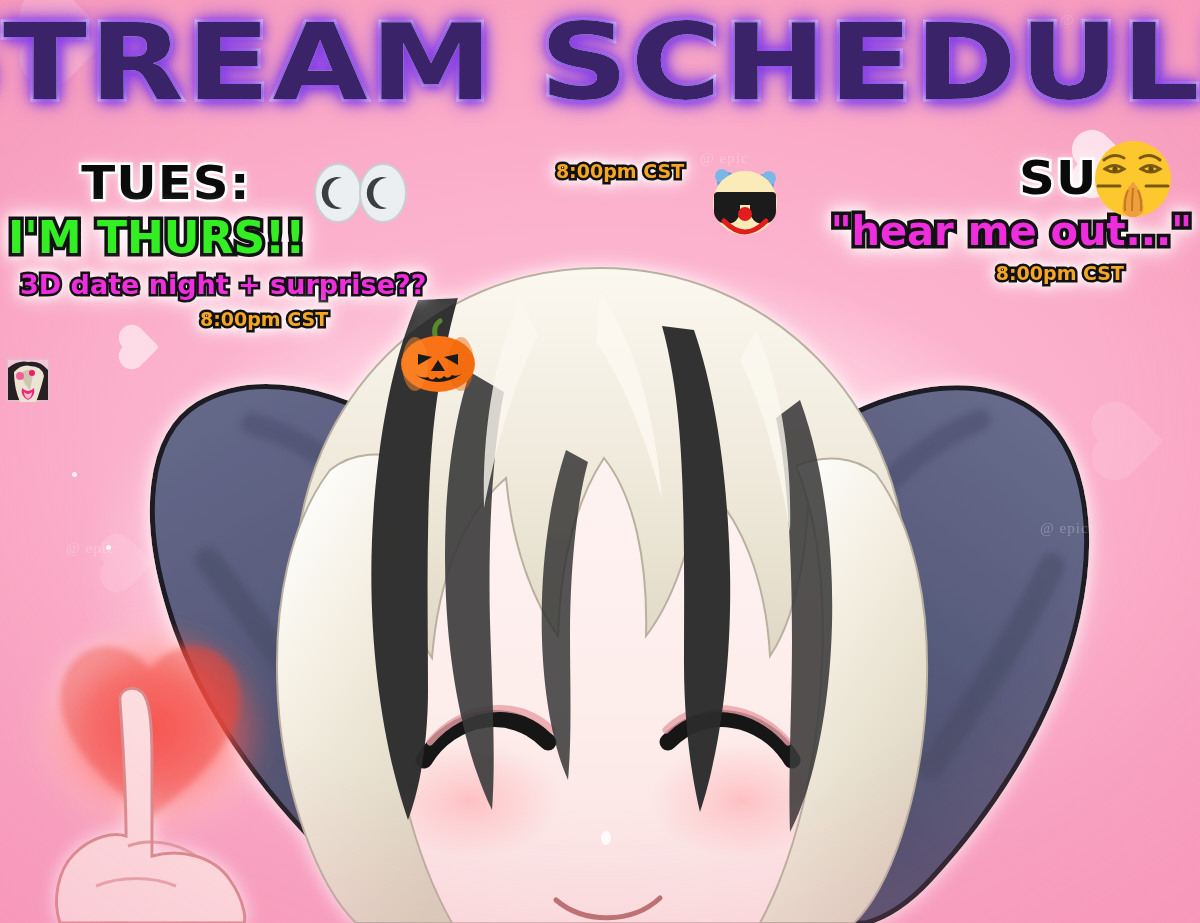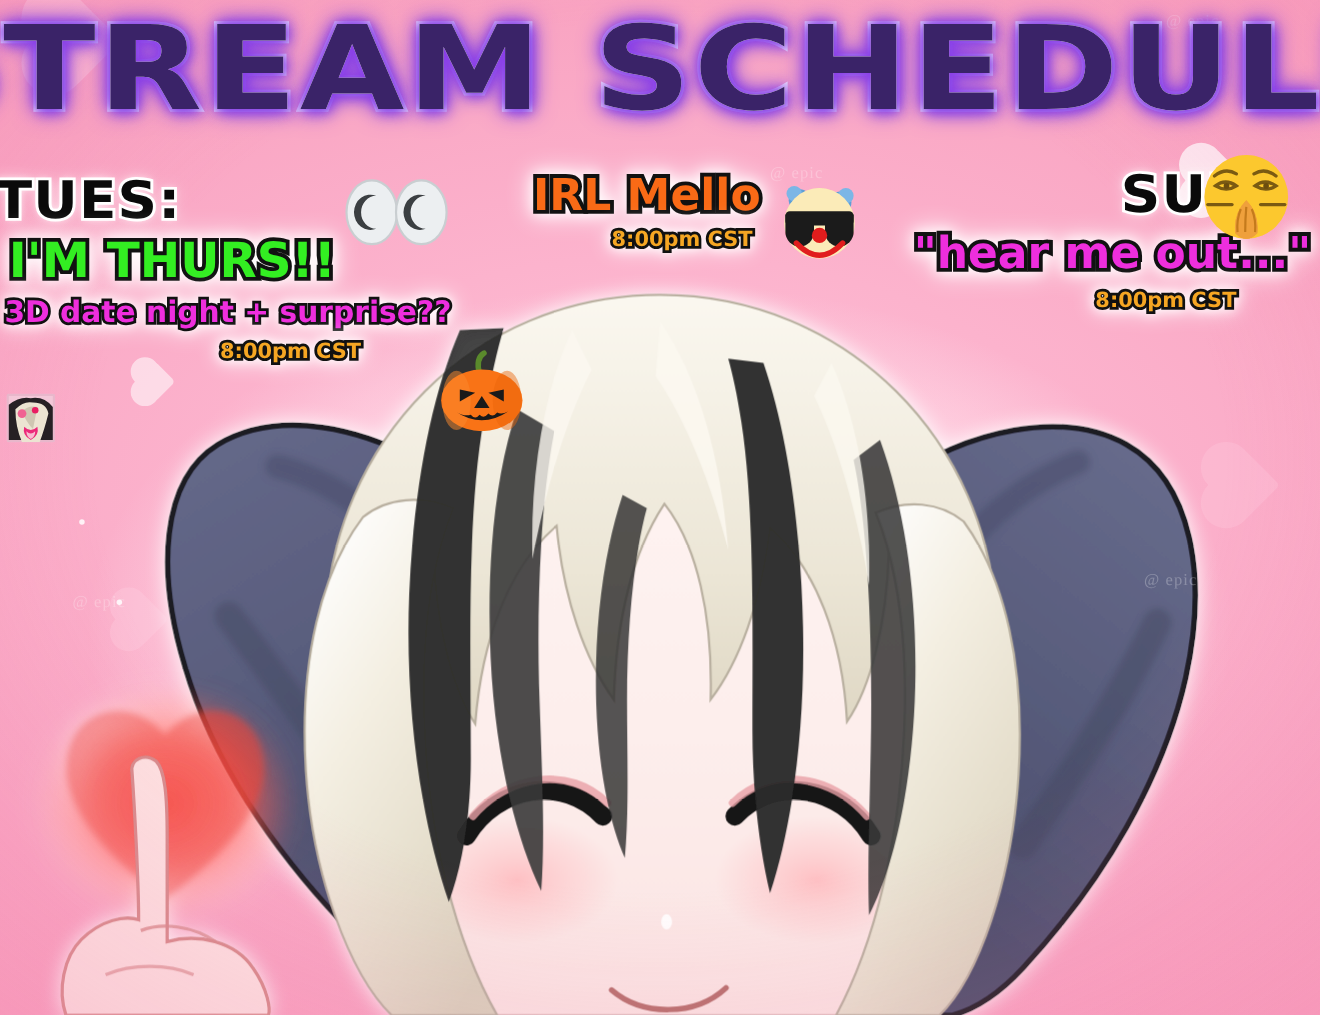--- a/index.html
+++ b/index.html
@@ -168,22 +168,22 @@
     overflow: hidden;
     background: #f0b9cd;
   }
 
   
   #col-tues  { left: 0px;   top: 155px; width: 410px; text-align: left; }
   #col-thurs { left: 400px; top: 152px; width: 400px; text-align: center; }
   #col-sun   { left: 800px; top: 150px; width: 400px; text-align: right; }
 
   .row { white-space: nowrap; }
-  #col-tues .row   { }
-  #col-tues .r-sub { padding-left: 4px; }
+  #col-tues .row   { padding-left: 86px; }
+  #col-tues .r-sub { padding-left: 20px; }
   #col-tues .r-time{ padding-left: 200px; }
   #col-thurs .r-time { padding-left: 40px; }
   #col-sun .row    { padding-right: 43px; }
   #col-sun .r-hl   { padding-right: 8px; }
   #col-sun .r-time { padding-right: 76px; }
 </style>
 </head>
 <body>
 
 <div id="poster">
@@ -398,23 +398,20 @@
       <path d="M8 14 q8 -8 16 -6 q12 0 14 10 q-4 16 -8 26 h-16 q-6 -14 -6 -30 Z" fill="#ece4d2"></path>
       <path d="M14 16 q6 -6 14 -4 q-2 10 -4 20 q-6 -6 -10 -16 Z" fill="#cfc6b2"></path>
       <circle cx="14" cy="18" r="4" fill="#f06292"></circle>
       <circle cx="26" cy="15" r="3" fill="#e91e63"></circle>
       <path d="M16 30 q6 6 12 0 q2 8 -6 12 q-8 -4 -6 -12 Z" fill="#ec2a7a"></path>
       <path d="M18 34 q4 4 8 0 q0 5 -4 7 q-4 -2 -4 -7 Z" fill="#f8bbd0"></path>
     </svg>
   </div>
 
   <div class="col" id="col-thurs">
-    <div class="row" style="margin-top:6px;padding-right:24px;">
-      <span class="headline hl-orange">IRL Mello</span>
-    </div>
     <div class="row r-time" style="margin-top:8px;">
       <span class="timeline">8:00pm CST</span>
     </div>
   </div>
 
   <svg class="emoji" style="left:700px; top:162px; width:78px; height:78px;" viewBox="0 0 78 78">
     <circle cx="27" cy="20" r="10" fill="#5f9fd6"></circle>
     <circle cx="22" cy="14" r="7" fill="#7cb6e6"></circle>
     <circle cx="64" cy="22" r="10" fill="#5f9fd6"></circle>
     <circle cx="69" cy="16" r="7" fill="#7cb6e6"></circle>

